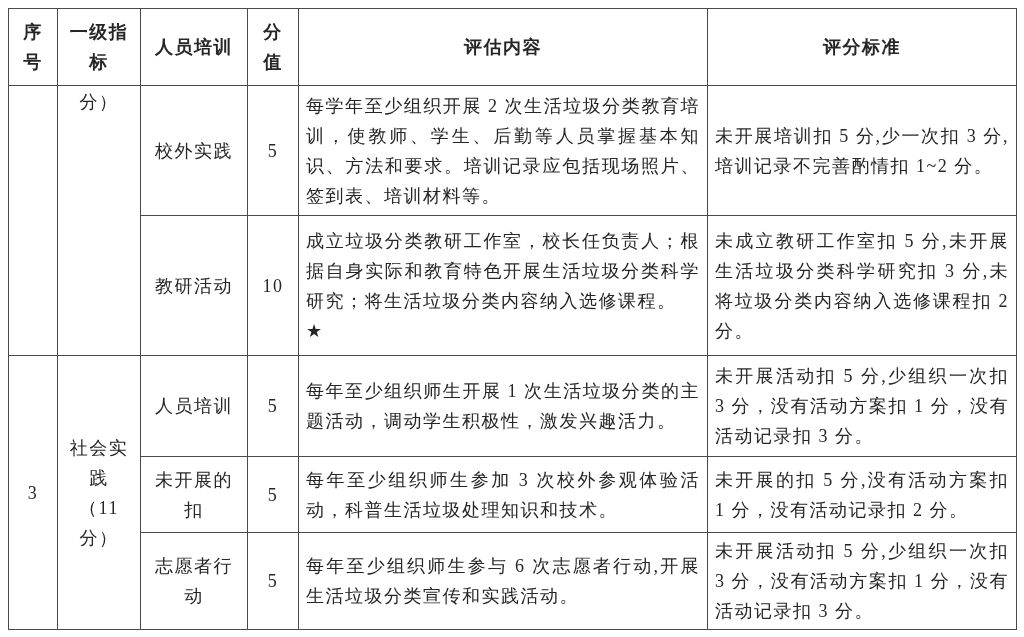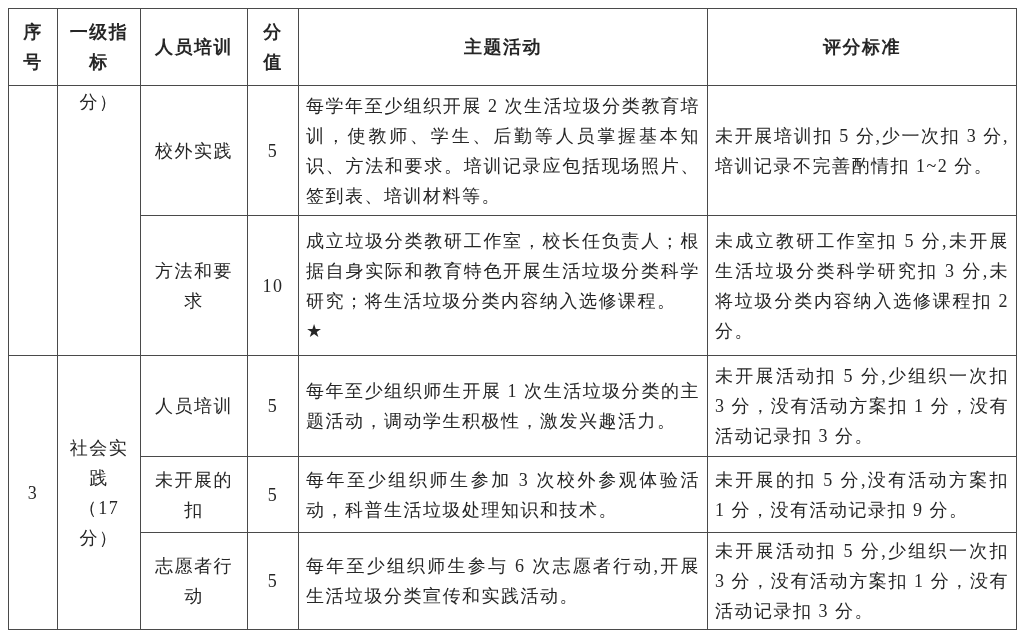--- a/index.html
+++ b/index.html
@@ -62,58 +62,58 @@
 
   <tbody>
       <tr class="h-header">
     <th>序
 号</th>
     <th>一级指
 标</th>
     <th>人员培训</th>
     <th>分
 值</th>
-    <th>主题活动</th>
+    <th>评估内容</th>
     <th>评分标准</th>
   </tr>
 
   <tr class="h-r1">
     <td rowspan="2"></td>
     <td rowspan="2" class="vtop">分）</td>
     <td>校外实践</td>
     <td>5</td>
     <td class="justify">每学年至少组织开展 2 次生活垃圾分类教育培训，使教师、学生、后勤等人员掌握基本知识、方法和要求。培训记录应包括现场照片、签到表、培训材料等。</td>
     <td class="justify">未开展培训扣 5 分,少一次扣 3 分,培训记录不完善酌情扣 1~2 分。</td>
   </tr>
 
   <tr class="h-r2">
-    <td>方法和要求</td>
+    <td>教研活动</td>
     <td>10</td>
     <td class="justify">成立垃圾分类教研工作室，校长任负责人；根据自身实际和教育特色开展生活垃圾分类科学研究；将生活垃圾分类内容纳入选修课程。
 ★</td>
     <td class="justify">未成立教研工作室扣 5 分,未开展生活垃圾分类科学研究扣 3 分,未将垃圾分类内容纳入选修课程扣 2 分。</td>
   </tr>
 
   <tr class="h-r3">
     <td rowspan="3">3</td>
     <td rowspan="3">社会实
 践
-（17
+（11
 分）</td>
     <td>人员培训</td>
     <td>5</td>
     <td class="justify">每年至少组织师生开展 1 次生活垃圾分类的主题活动，调动学生积极性，激发兴趣活力。</td>
     <td class="justify">未开展活动扣 5 分,少组织一次扣 3 分，没有活动方案扣 1 分，没有活动记录扣 3 分。</td>
   </tr>
 
   <tr class="h-r4">
     <td>未开展的扣</td>
     <td>5</td>
     <td class="justify">每年至少组织师生参加 3 次校外参观体验活动，科普生活垃圾处理知识和技术。</td>
-    <td class="justify">未开展的扣 5 分,没有活动方案扣 1 分，没有活动记录扣 9 分。</td>
+    <td class="justify">未开展的扣 5 分,没有活动方案扣 1 分，没有活动记录扣 2 分。</td>
   </tr>
 
   <tr class="h-r5">
     <td>志愿者行
 动</td>
     <td>5</td>
     <td class="justify">每年至少组织师生参与 6 次志愿者行动,开展生活垃圾分类宣传和实践活动。</td>
     <td class="justify">未开展活动扣 5 分,少组织一次扣 3 分，没有活动方案扣 1 分，没有活动记录扣 3 分。</td>
   </tr>
 </tbody>

